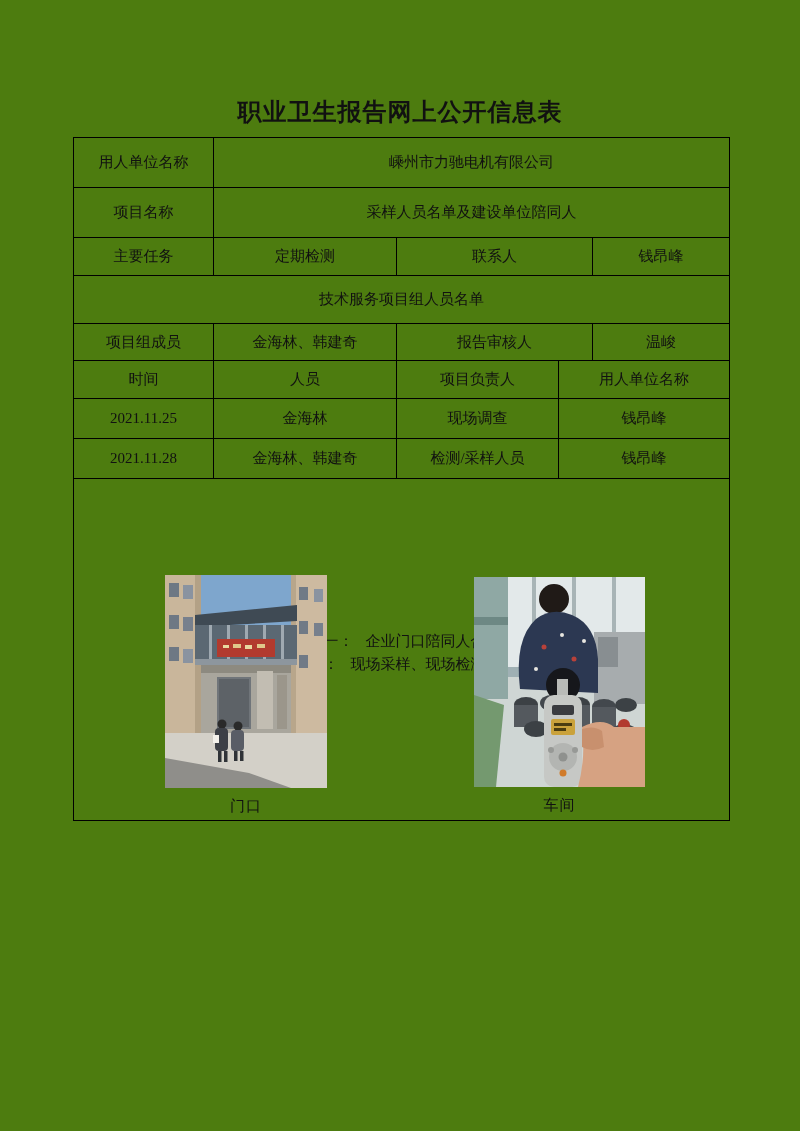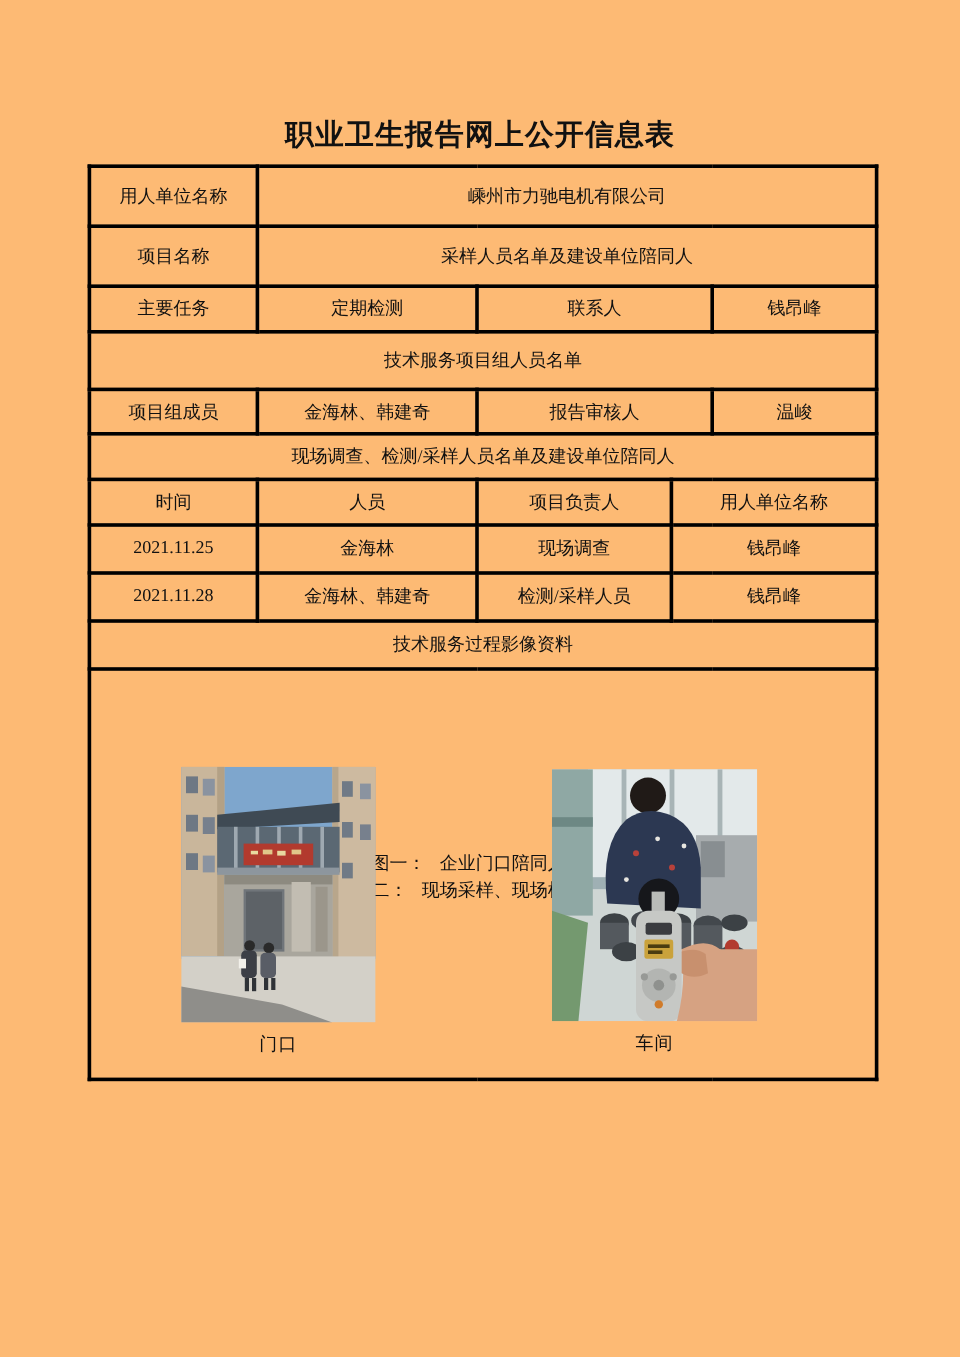--- a/index.html
+++ b/index.html
@@ -3,21 +3,21 @@
 <meta charset="utf-8">
 <style>
   html, body {
     margin: 0; padding: 0;
     background: #ffffff;
   }
   .page {
     position: relative;
     width: 800px;
     height: 1131px;
-    background: #fdba74;
+    background: #4d7c0f;
     font-family: "Liberation Serif", "DejaVu Serif", serif;
     color: #111111;
     overflow: hidden;
   }
   .title {
     position: absolute;
     top: 96px; left: 0;
     width: 100%;
     margin: 0;
     text-align: center;
@@ -26,21 +26,21 @@
     letter-spacing: 1px;
   }
   table.form {
     position: absolute;
     left: 73px; top: 137px;
     width: 656px;
     border-collapse: collapse;
     table-layout: fixed;
   }
   table.form td {
-    border: 3px solid #000000;
+    border: 1px solid #000000;
     font-size: 15px;
     text-align: center;
     vertical-align: middle;
     padding: 0 2px;
     overflow: hidden;
   }
   tr.r1 { height: 50px; }
   tr.r2 { height: 50px; }
   tr.r3 { height: 49px; }
   tr.r4 { height: 38px; }
@@ -59,21 +59,21 @@
     position: relative;
     vertical-align: top;
     text-align: left;
     padding: 0;
   }
   .notes { padding: 7px 0 0 6px; }
   .note-line { line-height: 23px; font-size: 15px; white-space: nowrap; }
   .note-label { margin-right: 12px; }
   figure.photo-fig {
     position: absolute;
-    margin: 0;
+    margin: 16px;
     text-align: center;
   }
   figure.photo-fig.gate { left: 75px; top: 80px; width: 162px; }
   figure.photo-fig.workshop { left: 384px; top: 82px; width: 171px; }
   figure.photo-fig svg { display: block; }
   figure.photo-fig figcaption {
     margin-top: 9px;
     font-size: 15px;
     letter-spacing: 1px;
   }
@@ -110,43 +110,37 @@
       </tr>
       <tr class="r5">
         <td colspan="5">技术服务项目组人员名单</td>
       </tr>
       <tr class="r7">
         <td>项目组成员</td>
         <td>金海林、韩建奇</td>
         <td colspan="2">报告审核人</td>
         <td>温峻</td>
       </tr>
-      <tr class="r8">
-        <td colspan="5">现场调查、检测/采样人员名单及建设单位陪同人</td>
-      </tr>
       <tr class="r9">
         <td>时间</td>
         <td>人员</td>
         <td class="vtop">项目负责人</td>
         <td colspan="2" class="vtop">用人单位名称</td>
       </tr>
       <tr class="r10">
         <td>2021.11.25</td>
         <td>金海林</td>
         <td>现场调查</td>
         <td colspan="2">钱昂峰</td>
       </tr>
       <tr class="r11">
         <td>2021.11.28</td>
         <td>金海林、韩建奇</td>
         <td>检测/采样人员</td>
         <td colspan="2">钱昂峰</td>
-      </tr>
-      <tr class="r12">
-        <td colspan="5">技术服务过程影像资料</td>
       </tr>
       <tr class="r13">
         <td colspan="5" class="photo-cell">
 
           <div class="notes">
             <div class="note-line">
               <span class="note-label">图一：</span><span>企业门口陪同人合照</span>
             </div>
             <div class="note-line">
               <span class="note-label">图二：</span><span>现场采样、现场检测图像</span>

